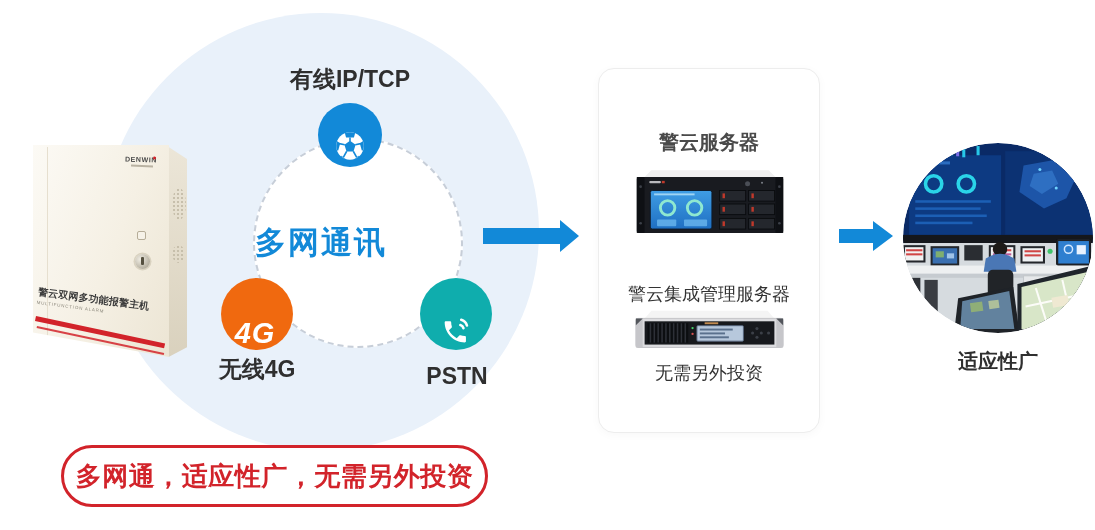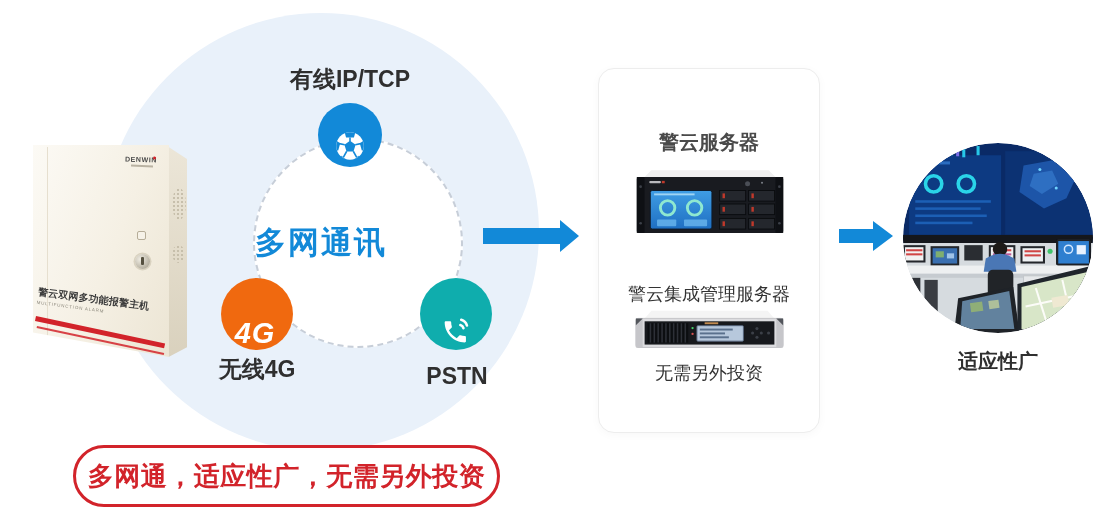--- a/index.html
+++ b/index.html
@@ -65,21 +65,21 @@
   .srv2{position:absolute;left:34px;top:237px;}
   .srv-label{position:absolute;left:0;width:100%;text-align:center;font-size:18px;color:#333;}
   .srv-label-1{top:181px;margin-top:32px;}
   .srv-label-2{top:292px;}
 
   
   .platform-circle{position:absolute;left:903px;top:143px;width:190px;height:190px;border-radius:50%;overflow:hidden;z-index:2;}
   .platform-label{position:absolute;left:903px;top:348px;width:190px;text-align:center;font-size:20px;font-weight:bold;color:var(--text);}
 
   
-  .banner{position:absolute;left:73px;top:445px;width:427px;height:62px;background:#fff;
+  .banner{position:absolute;left:61px;top:445px;width:427px;height:62px;background:#fff;
     border:3px solid var(--red);border-radius:31px;display:flex;align-items:center;justify-content:center;z-index:6;}
   .banner-text{font-size:26px;font-weight:bold;color:var(--red);letter-spacing:.5px;white-space:nowrap;}
 </style>
 </head>
 <body>
 
 <div class="stage">
 
   <div class="bubble"></div>
 

